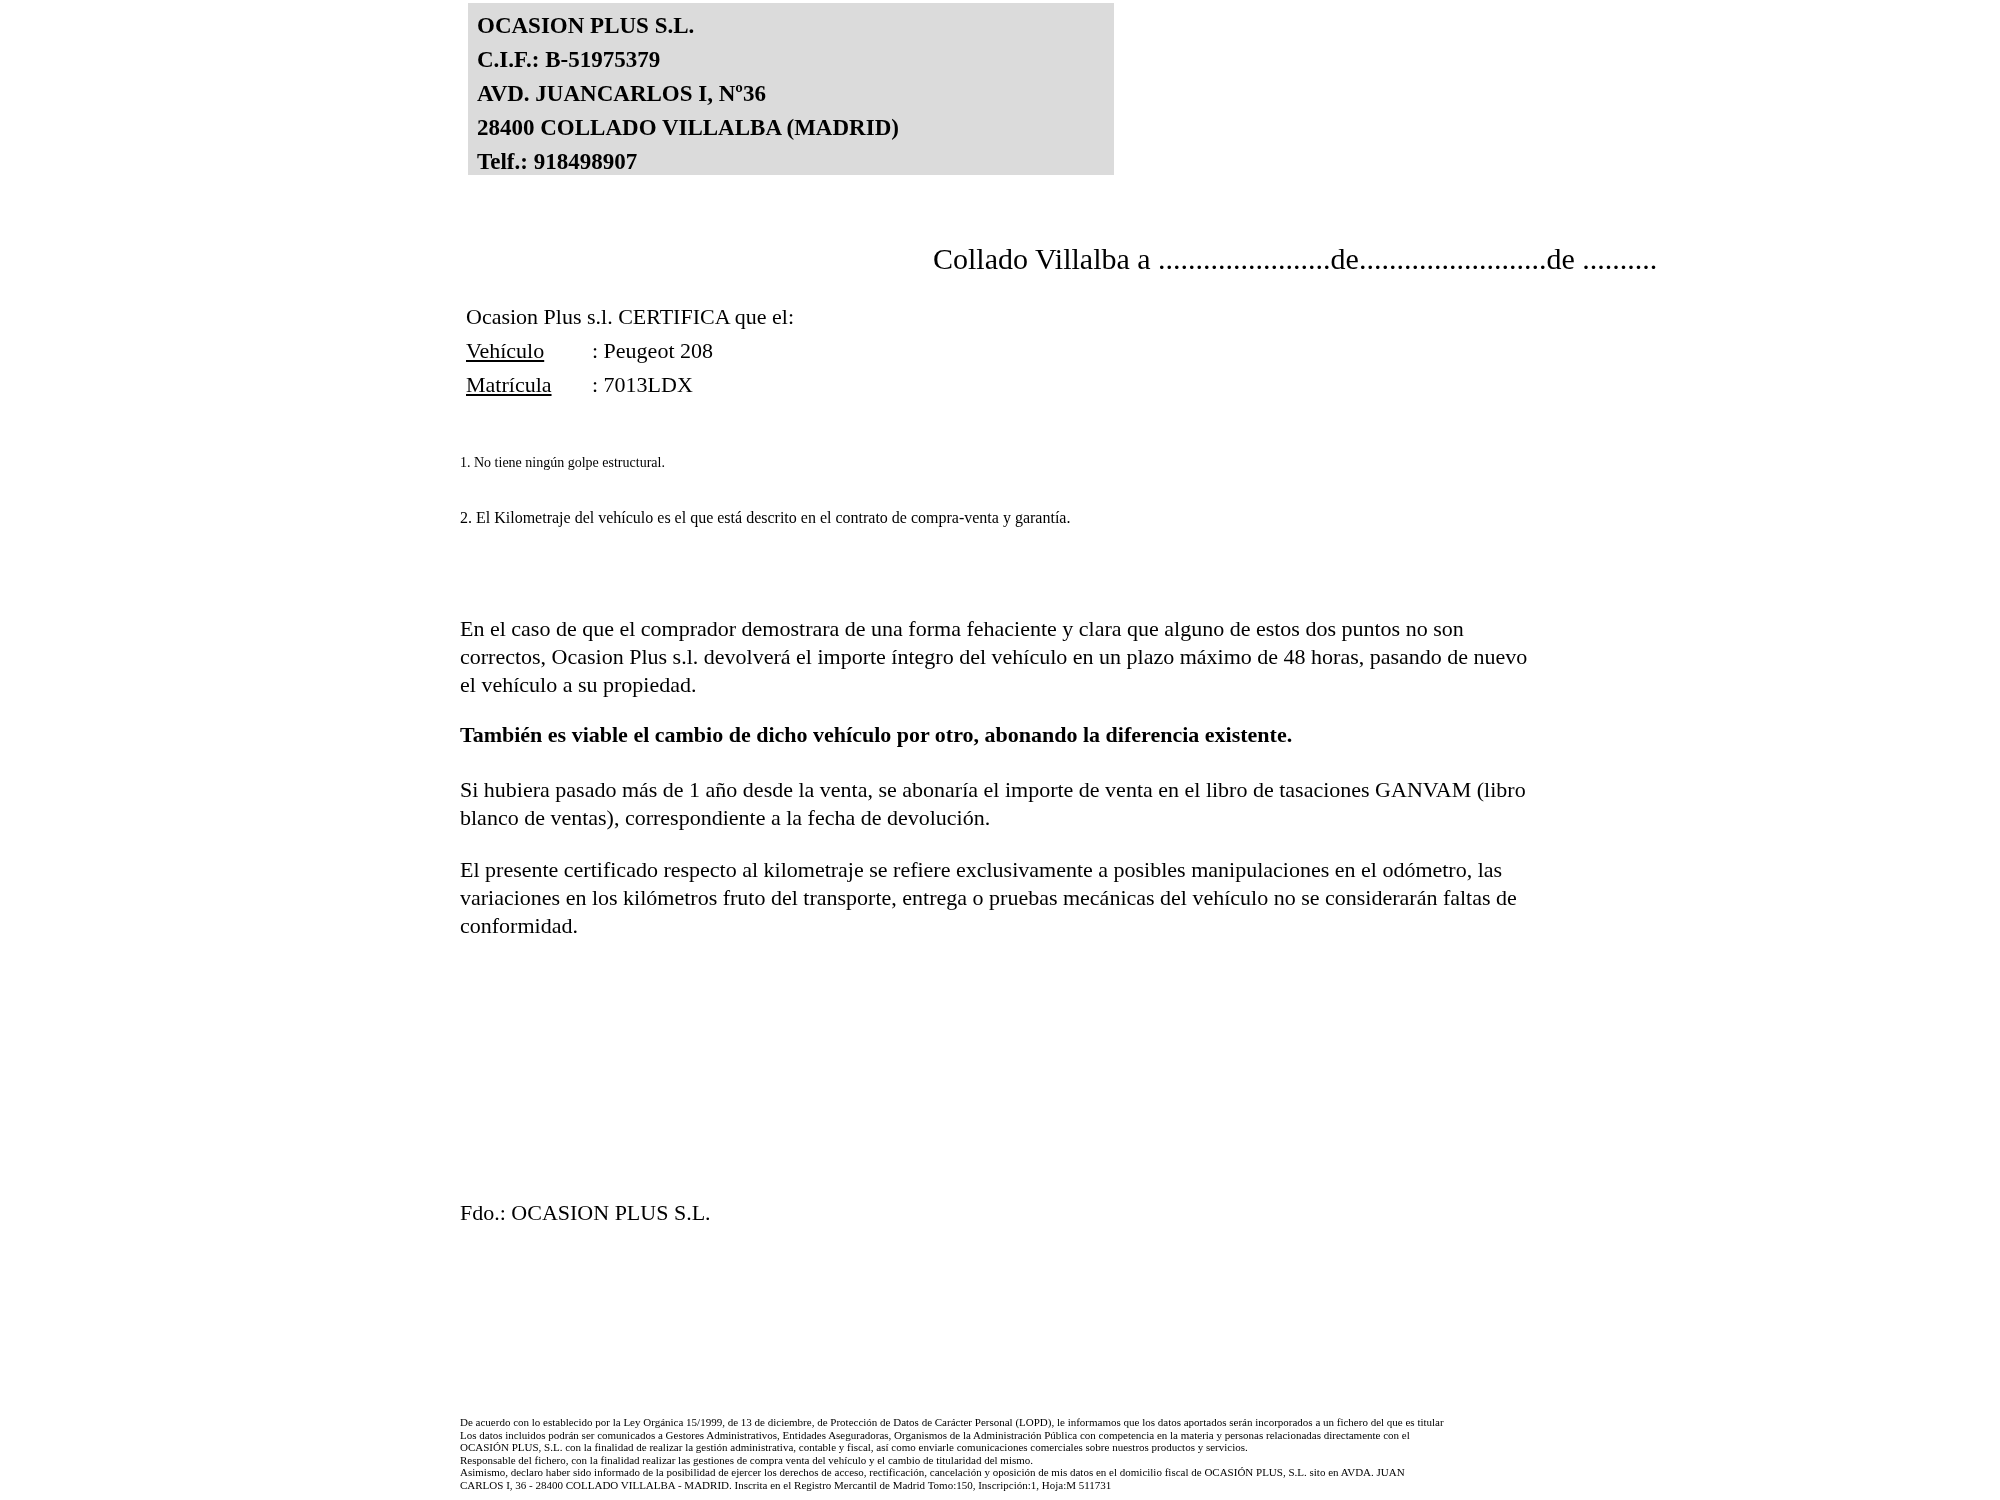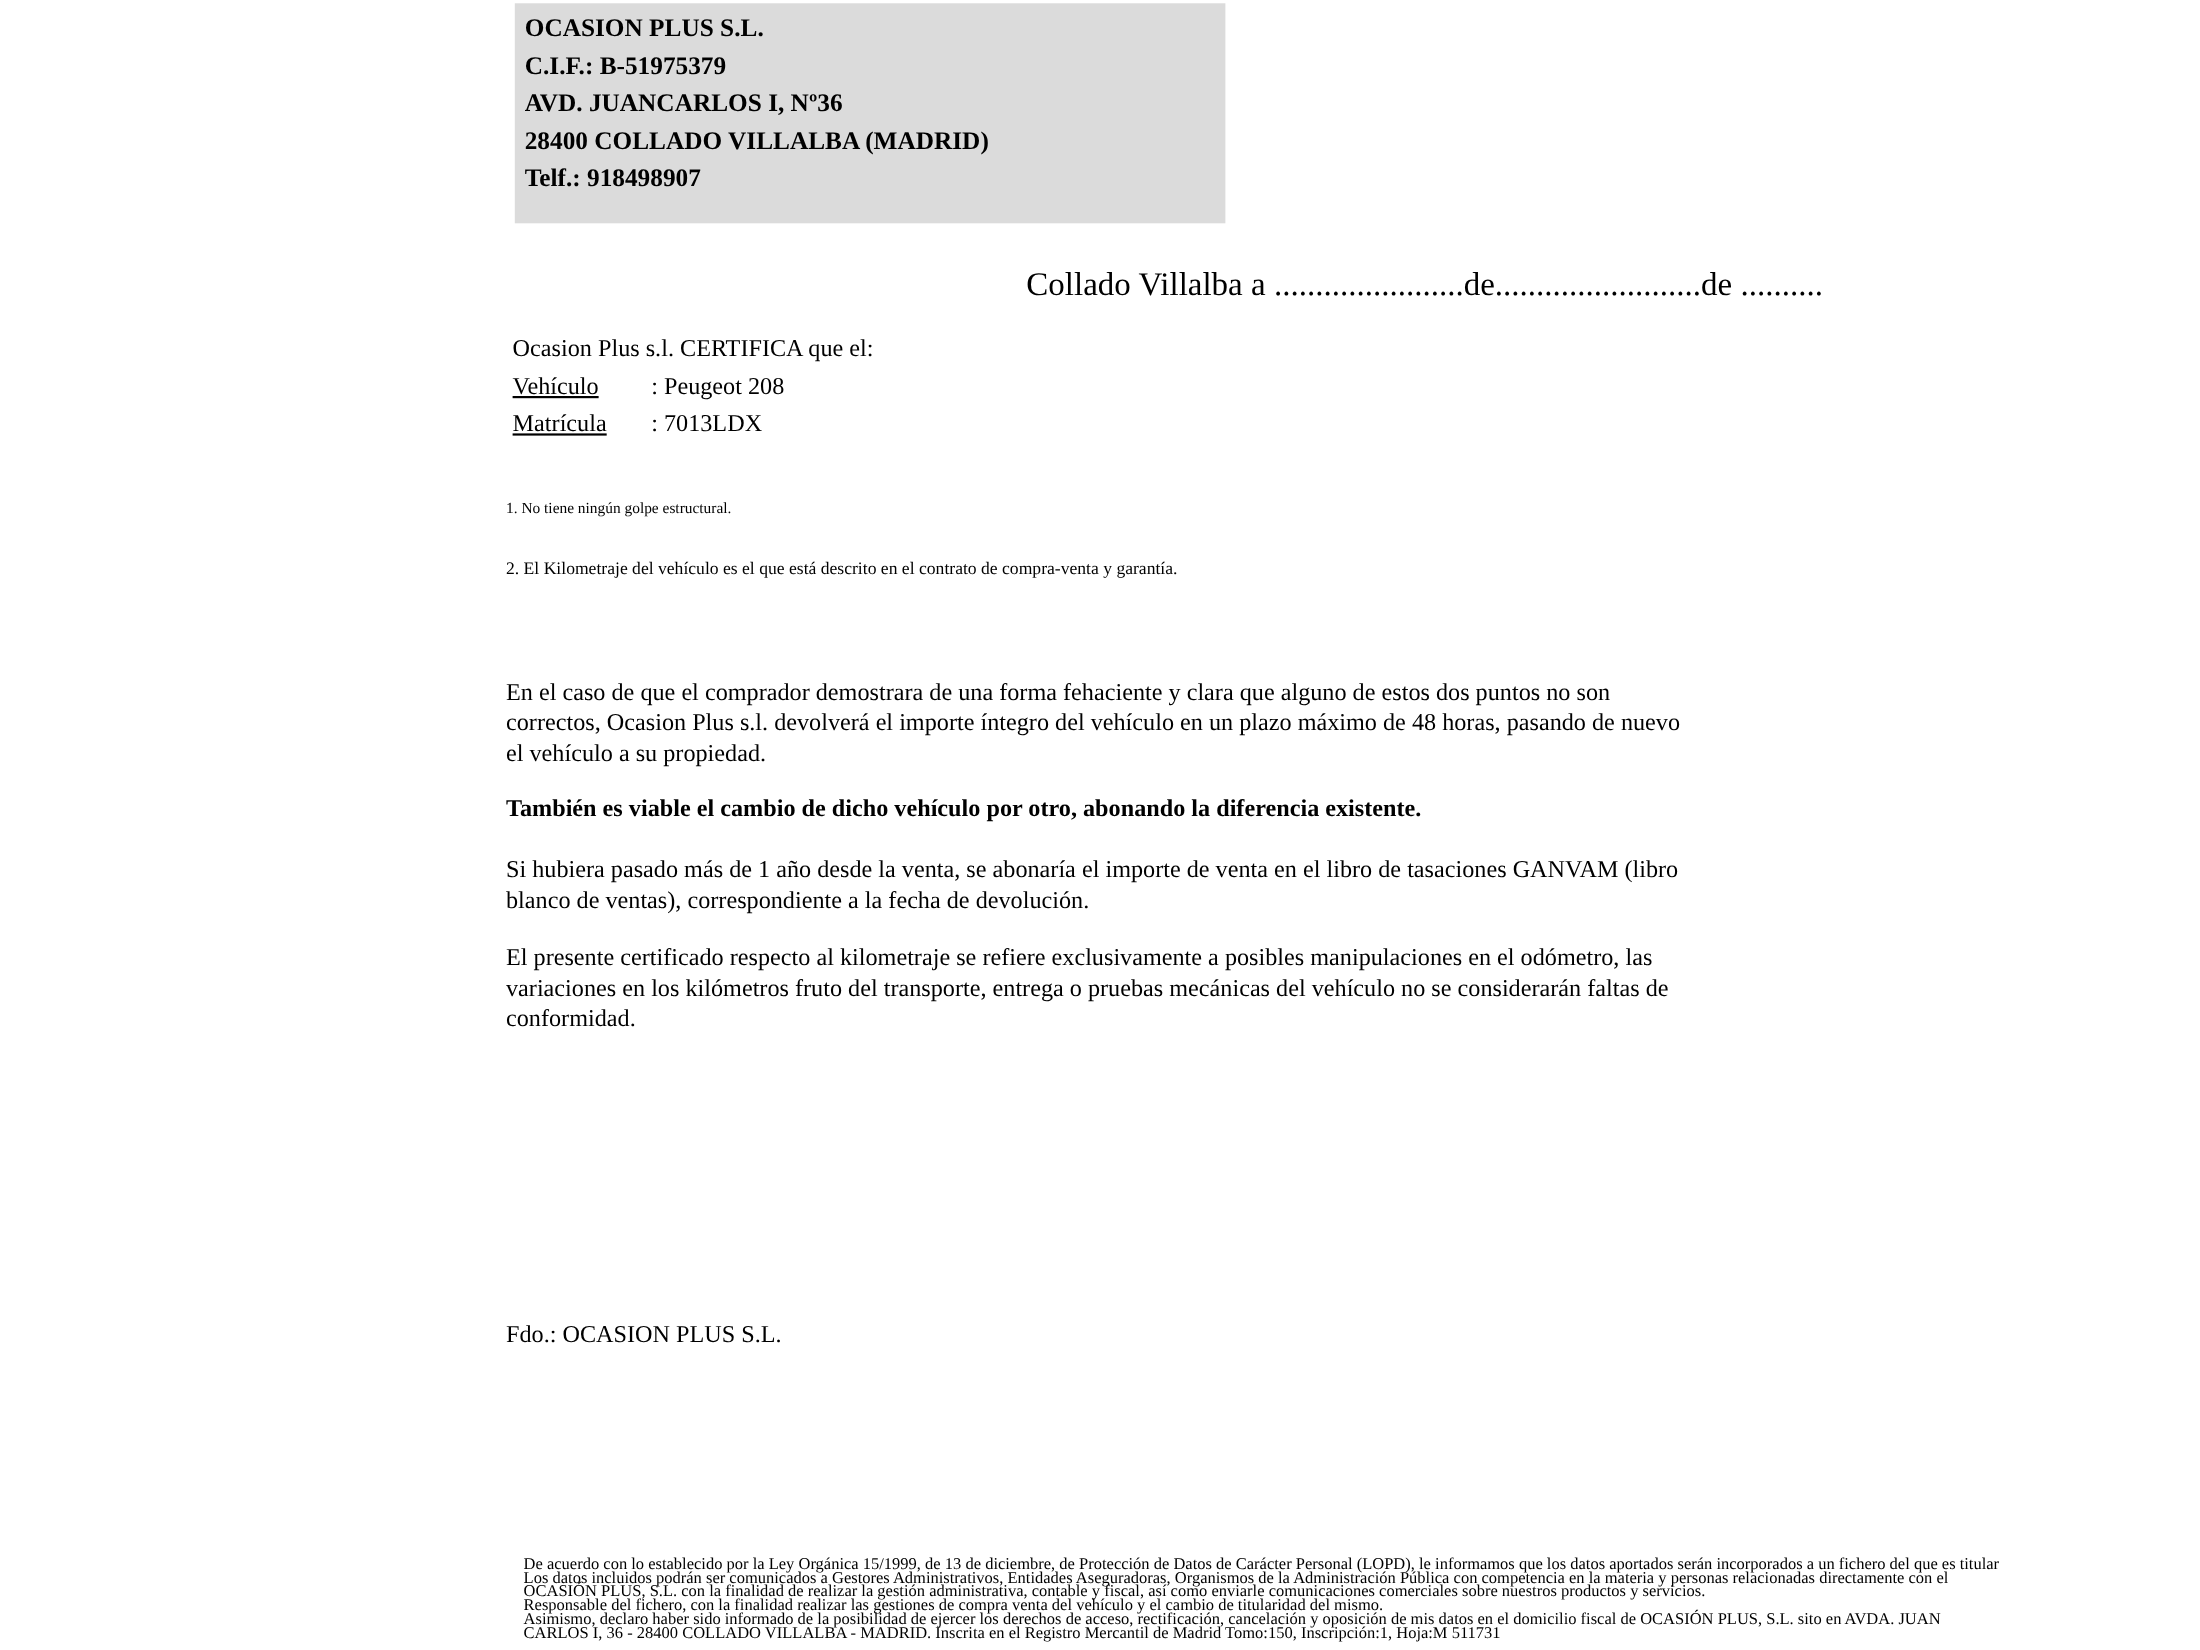--- a/index.html
+++ b/index.html
@@ -14,21 +14,21 @@
     background: #ffffff;
     font-family: "Liberation Serif", "DejaVu Serif", serif;
     color: #000000;
     overflow: hidden;
   }
   .header-box {
     position: absolute;
     left: 468px;
     top: 3px;
     width: 646px;
-    height: 200px;
+    height: 172px;
     background: #dbdbdb;
     padding: 6px 0 0 9px;
     box-sizing: border-box;
   }
   .header-box .hline {
     font-size: 23px;
     font-weight: bold;
     line-height: 34px;
     white-space: nowrap;
   }
@@ -80,23 +80,22 @@
     position: absolute;
     left: 460px;
     top: 1200px;
     font-size: 22px;
     white-space: nowrap;
   }
   .legal-footer {
     position: absolute;
     left: 460px;
     top: 1416px;
-    font-size: 15px;
+    font-size: 11px;
     line-height: 12.5px;
-    margin-left: 16px;
   }
   .legal-footer .fline { white-space: nowrap; }
 </style>
 </head>
 <body>
 
 <div class="page">
 
   <div class="header-box">
     <div class="hline">OCASION PLUS S.L.</div>

